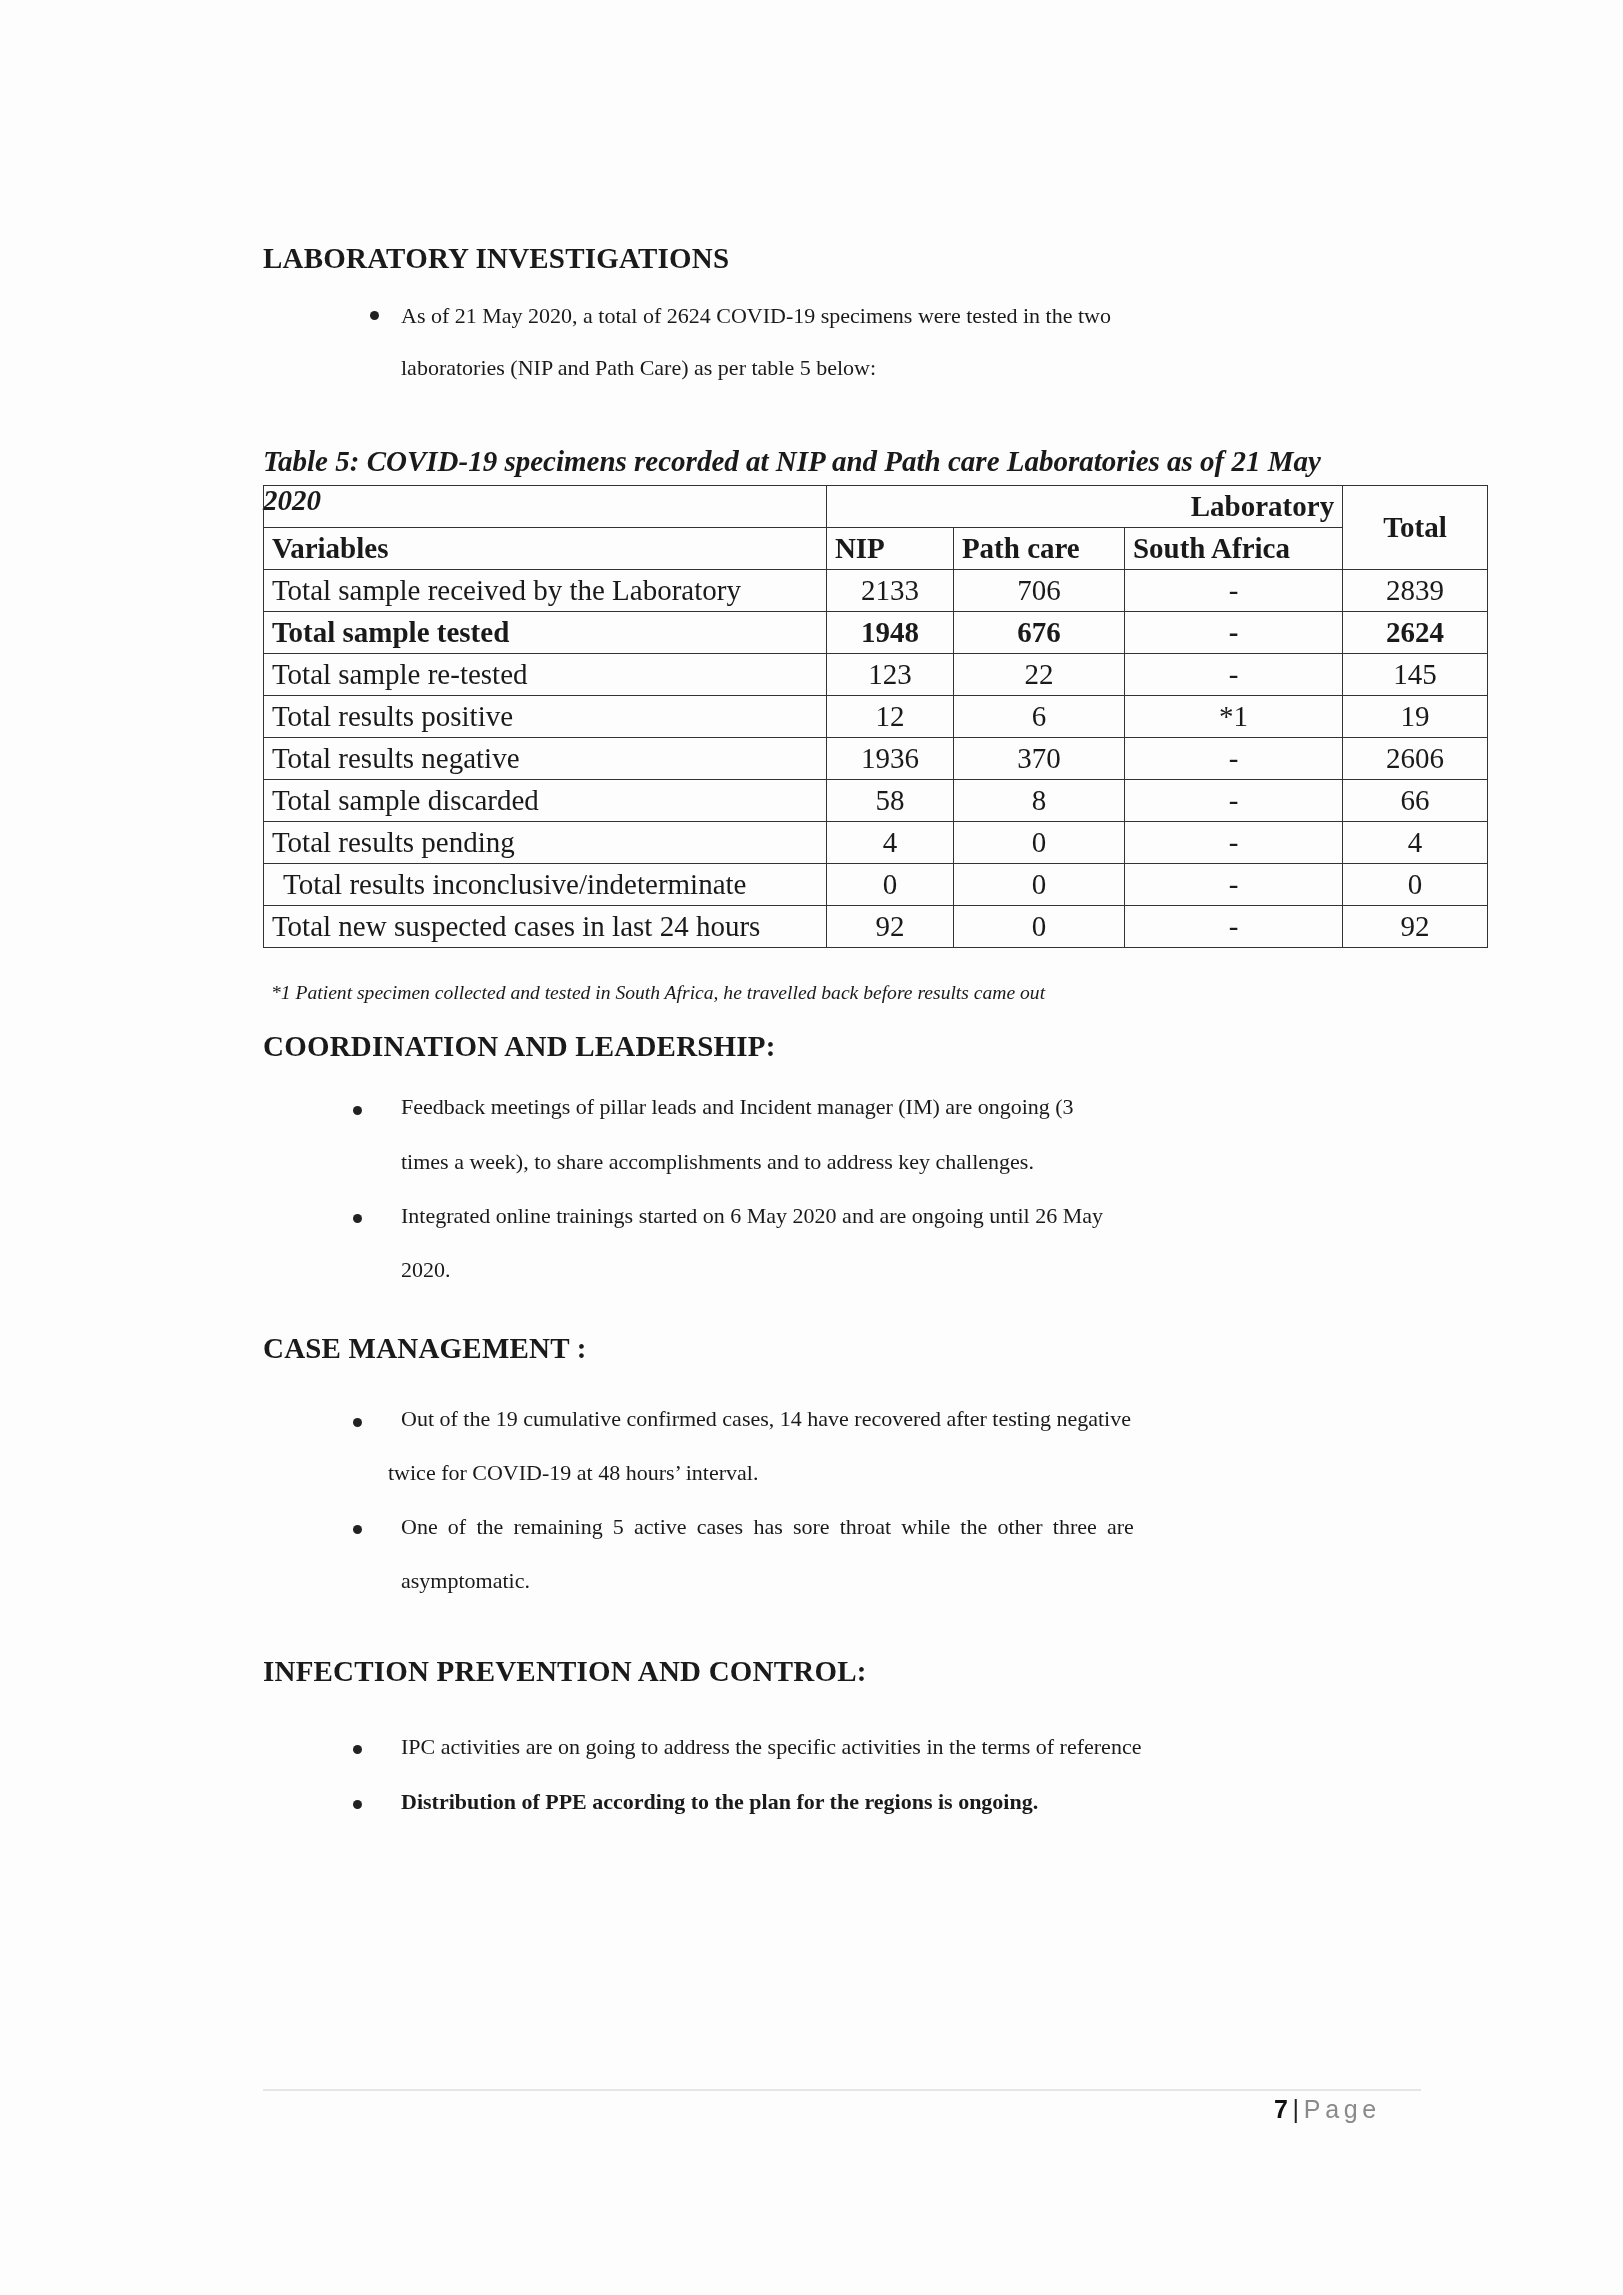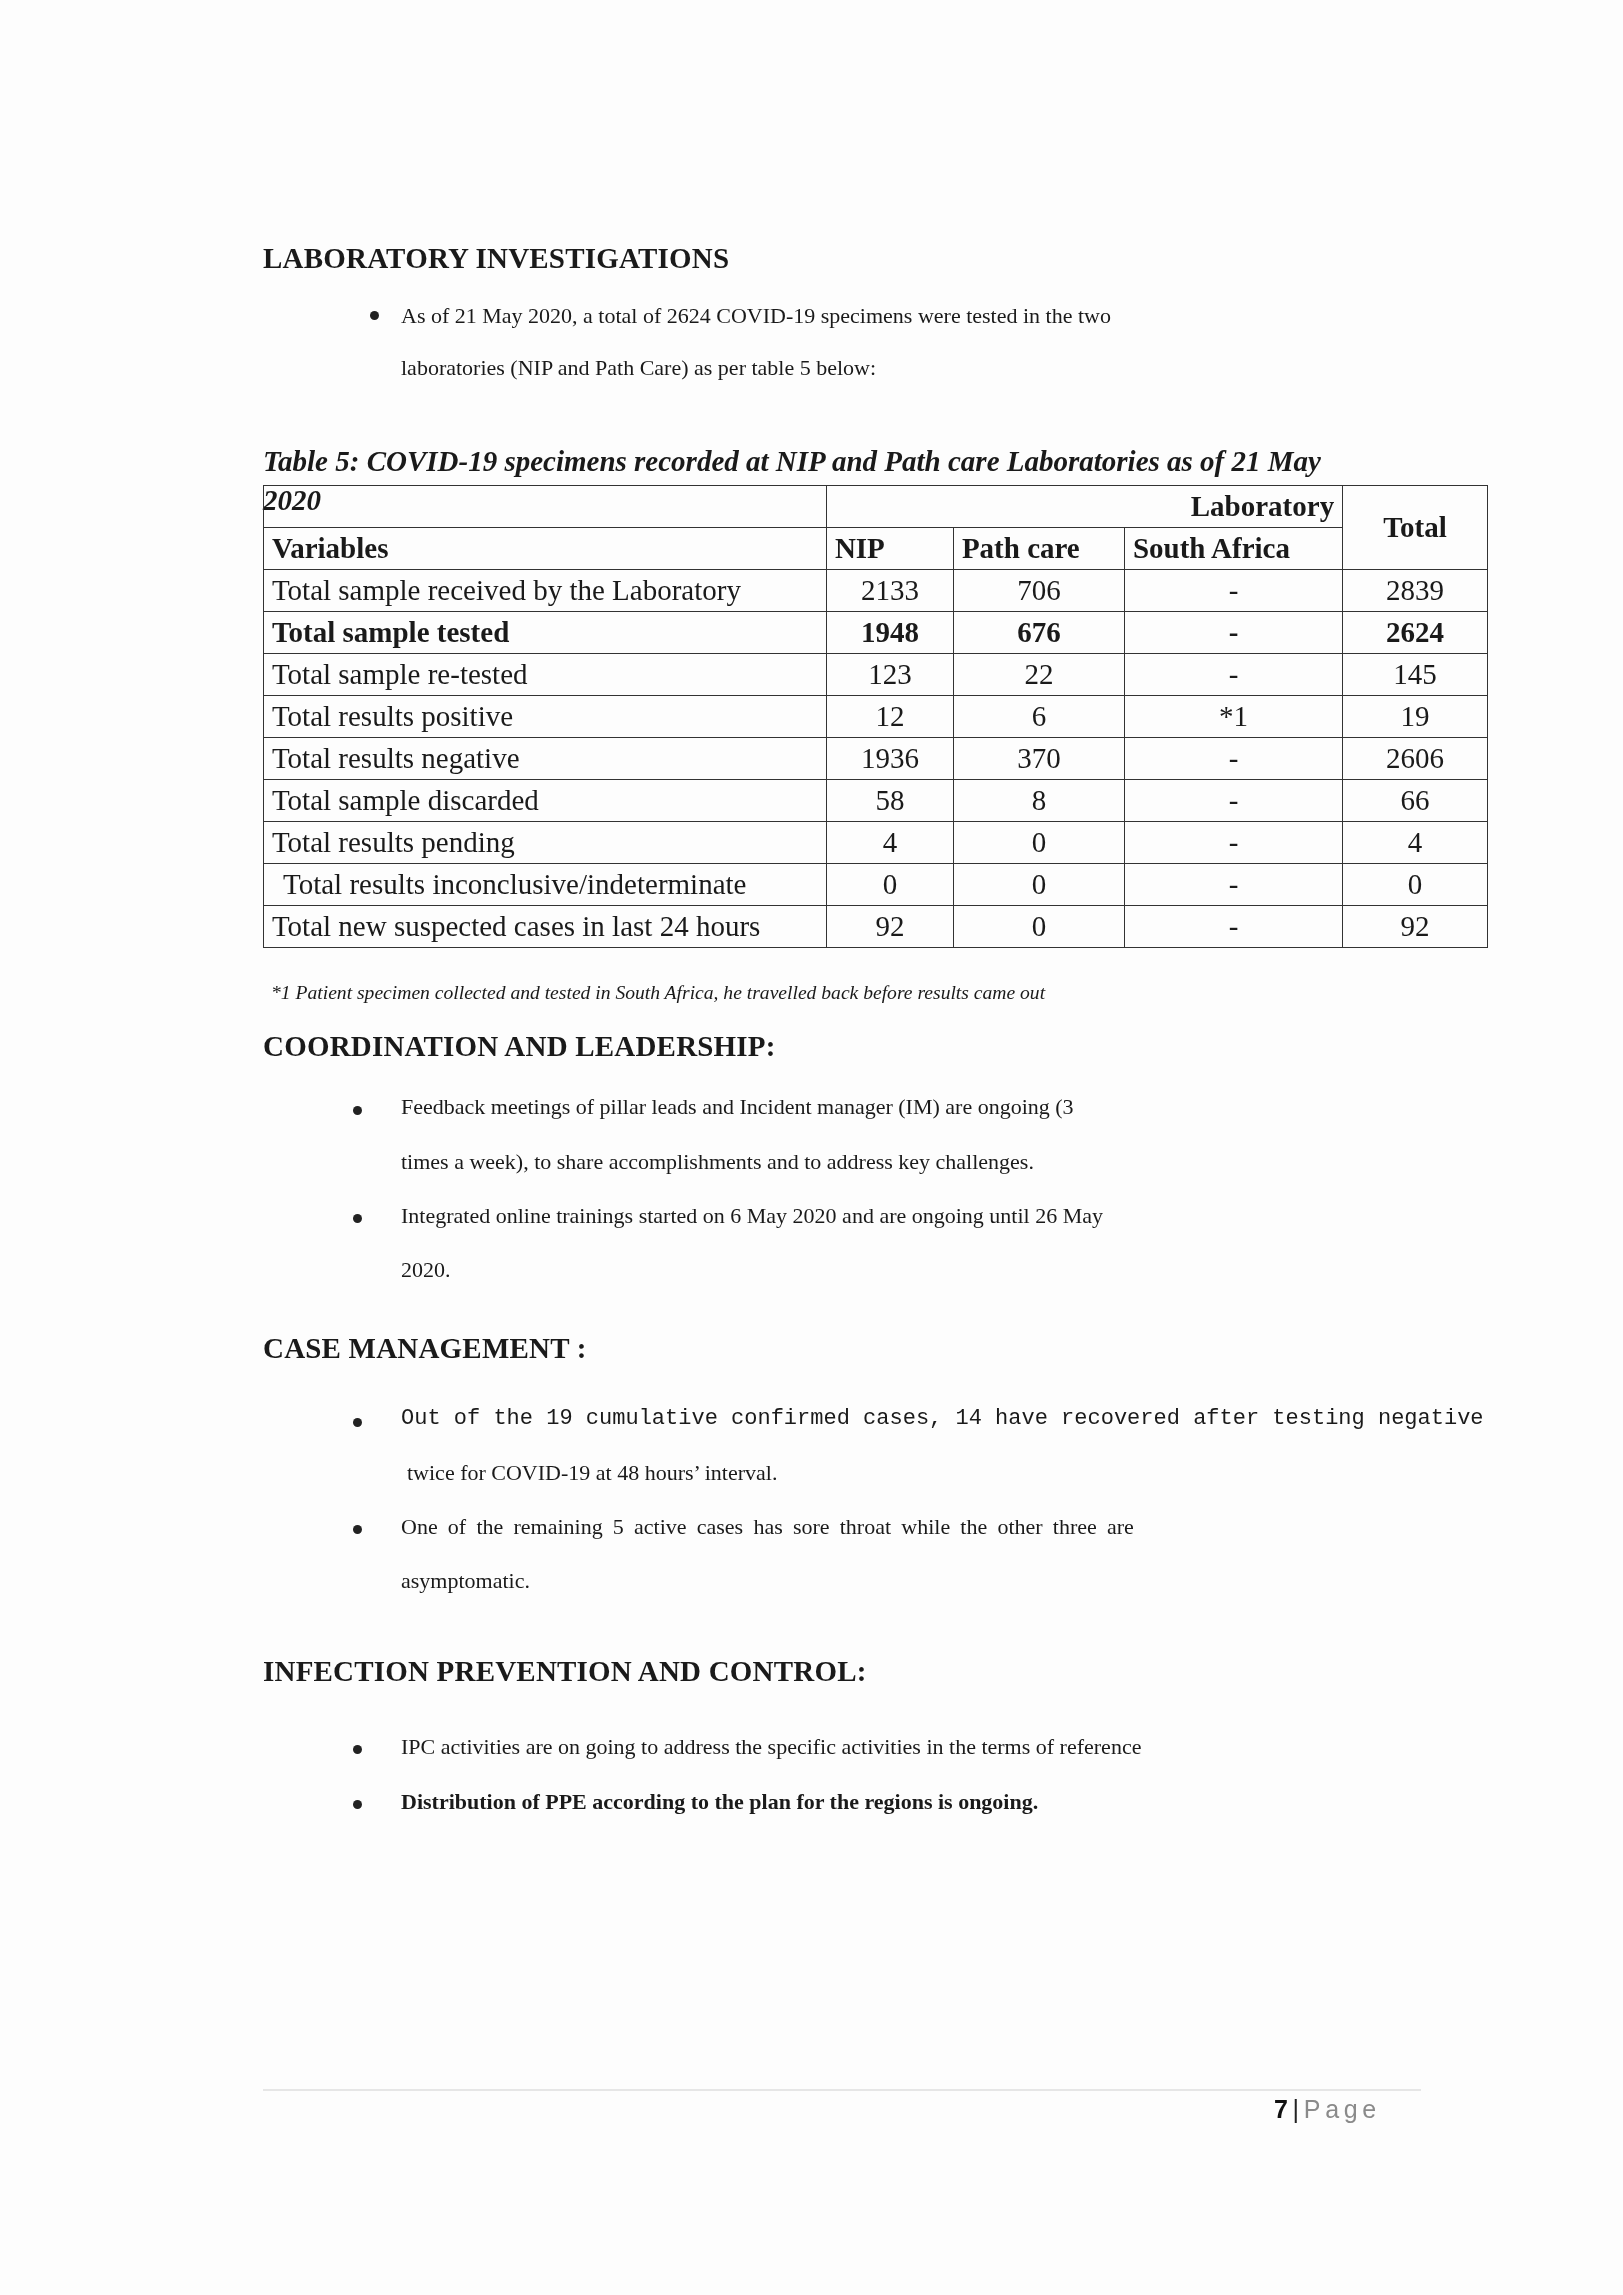--- a/index.html
+++ b/index.html
@@ -131,22 +131,22 @@
 <div class="abs h" style="left:263px;top:1030px;">COORDINATION AND LEADERSHIP:</div>
 <div class="bullet" style="left:353px;top:1106px;"></div>
 <div class="abs p" style="left:401px;top:1092px;">Feedback meetings of  pillar leads and Incident manager (IM) are ongoing (3</div>
 <div class="abs p" style="left:401px;top:1147px;">times a week), to share accomplishments and to address key challenges.</div>
 <div class="bullet" style="left:353px;top:1214px;"></div>
 <div class="abs p" style="left:401px;top:1201px;">Integrated online trainings started on 6 May 2020 and are ongoing until 26 May</div>
 <div class="abs p" style="left:401px;top:1255px;">2020.</div>
 
 <div class="abs h" style="left:263px;top:1332px;">CASE MANAGEMENT :</div>
 <div class="bullet" style="left:353px;top:1418px;"></div>
-<div class="abs p" style="left:401px;top:1404px;font-family:Liberation Mono, monospace;">Out of the 19 cumulative confirmed cases, 14 have recovered after testing negative</div>
-<div class="abs p" style="left:407px;top:1458px;">twice for COVID-19 at 48 hours’ interval.</div>
+<div class="abs p" style="left:401px;top:1404px;">Out of the 19 cumulative confirmed cases, 14 have recovered after testing negative</div>
+<div class="abs p" style="left:388px;top:1458px;">twice for COVID-19 at 48 hours’ interval.</div>
 <div class="bullet" style="left:353px;top:1525px;"></div>
 <div class="abs p" style="left:401px;top:1512px;word-spacing:4.7px;">One of the remaining 5 active cases has sore throat while the other three are</div>
 <div class="abs p" style="left:401px;top:1566px;">asymptomatic.</div>
 
 <div class="abs h" style="left:263px;top:1655px;">INFECTION PREVENTION AND CONTROL:</div>
 <div class="bullet" style="left:353px;top:1745px;"></div>
 <div class="abs p" style="left:401px;top:1732px;">IPC activities are on going to address the specific activities in the terms of reference</div>
 <div class="bullet" style="left:353px;top:1800px;"></div>
 <div class="abs p" style="left:401px;top:1787px;font-weight:bold;">Distribution of PPE according to the plan for the regions is ongoing.</div>
 

